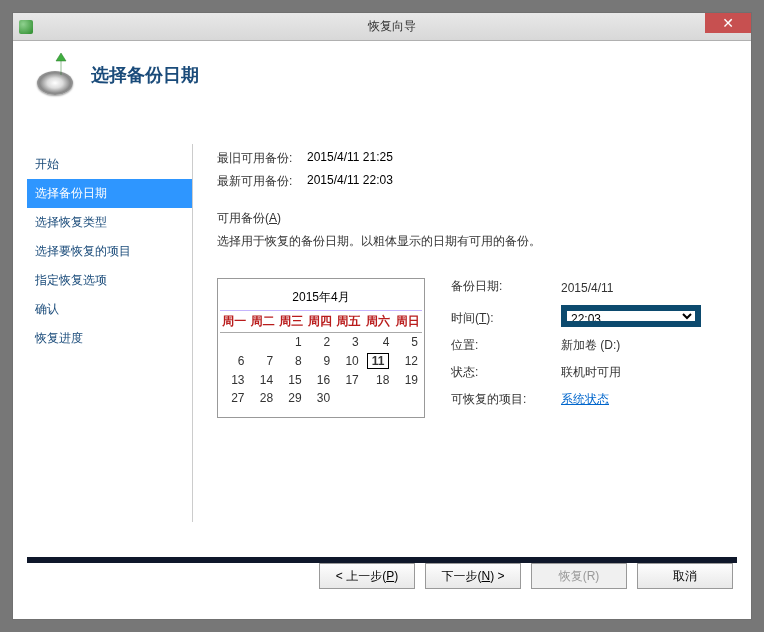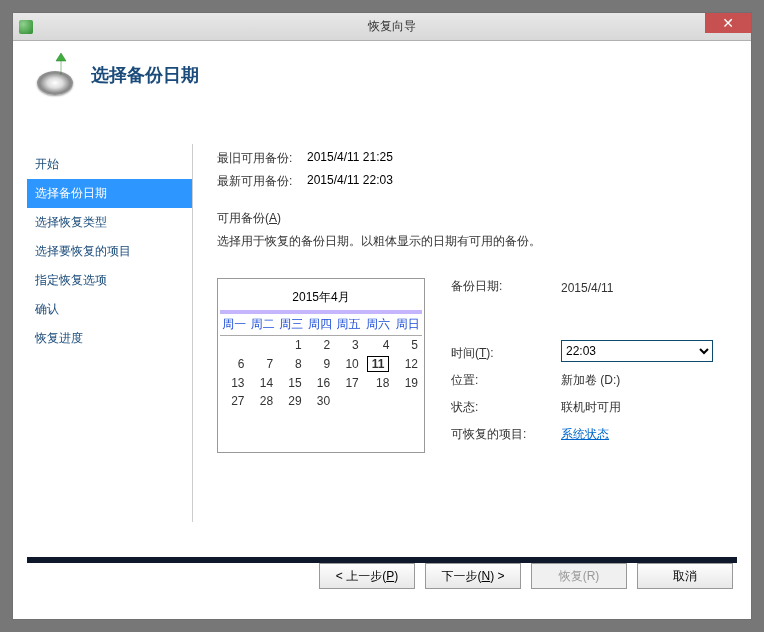--- a/index.html
+++ b/index.html
@@ -22,29 +22,29 @@
   .sidebar-item.active { background:#2e96ff; color:#fff; }
   .main { flex:1; border-left:1px solid #ccc; padding:6px 6px 6px 24px; }
   .info-row { display:flex; margin-bottom:6px; }
   .info-label { width:90px; color:#333; }
   .section-title { margin-top:20px; color:#333; }
   .section-desc { margin-top:6px; color:#333; }
   .lower { display:flex; margin-top:28px; }
   .calendar-box { border:1px solid #999; padding:6px 2px 10px 2px; width:208px; }
   .cal-title { text-align:center; font-size:12px; padding:4px 0; }
   table.cal { border-collapse:collapse; width:100%; font-size:12px; }
-  table.cal th { font-weight:normal; color:#1d4ed8; padding:2px 0; width:14.28%; border-top:4px solid #c4b5fd; border-bottom:1px solid #aaa; }
+  table.cal th { font-weight:bold; color:#b91c1c; padding:2px 0; width:14.28%; border-top:1px solid #c4b5fd; border-bottom:1px solid #aaa; }
   table.cal td { text-align:right; padding:2px 4px; color:#333; }
   table.cal td.bold { font-weight:bold; }
   table.cal td.sel span { border:1px solid #000; padding:0 4px; display:inline-block; }
   .details { margin-left:26px; flex:1; }
   .drow { display:flex; align-items:flex-end; margin-bottom:10px; }
   .drow .dl { width:110px; color:#333; }
   .drow .dv { color:#333; }
-  .drow select { width:152px; height:22px; border:1px solid #0c4a6e; font-size:12px; background:#fff;margin-top:35px; }
+  .drow select { width:140px; height:22px; border:6px solid #0c4a6e; font-size:12px; background:#fff; }
   .link { color:#0066cc; text-decoration:underline; cursor:pointer; }
   .footer { height:52px; display:flex; justify-content:flex-end; align-items:flex-start; gap:10px; padding-right:4px; border-top:6px solid #0f172a; }
   .btn { min-width:96px; height:26px; border:1px solid #999; background:linear-gradient(#fdfdfd,#e8e8e8); font-size:12px; cursor:pointer; padding:0 10px; }
   .btn:disabled { color:#9a9a9a; background:#f0f0f0; cursor:default; }
   .underline { text-decoration: underline; }
 </style>
 </head>
 <body>
 
 <div class="window">

